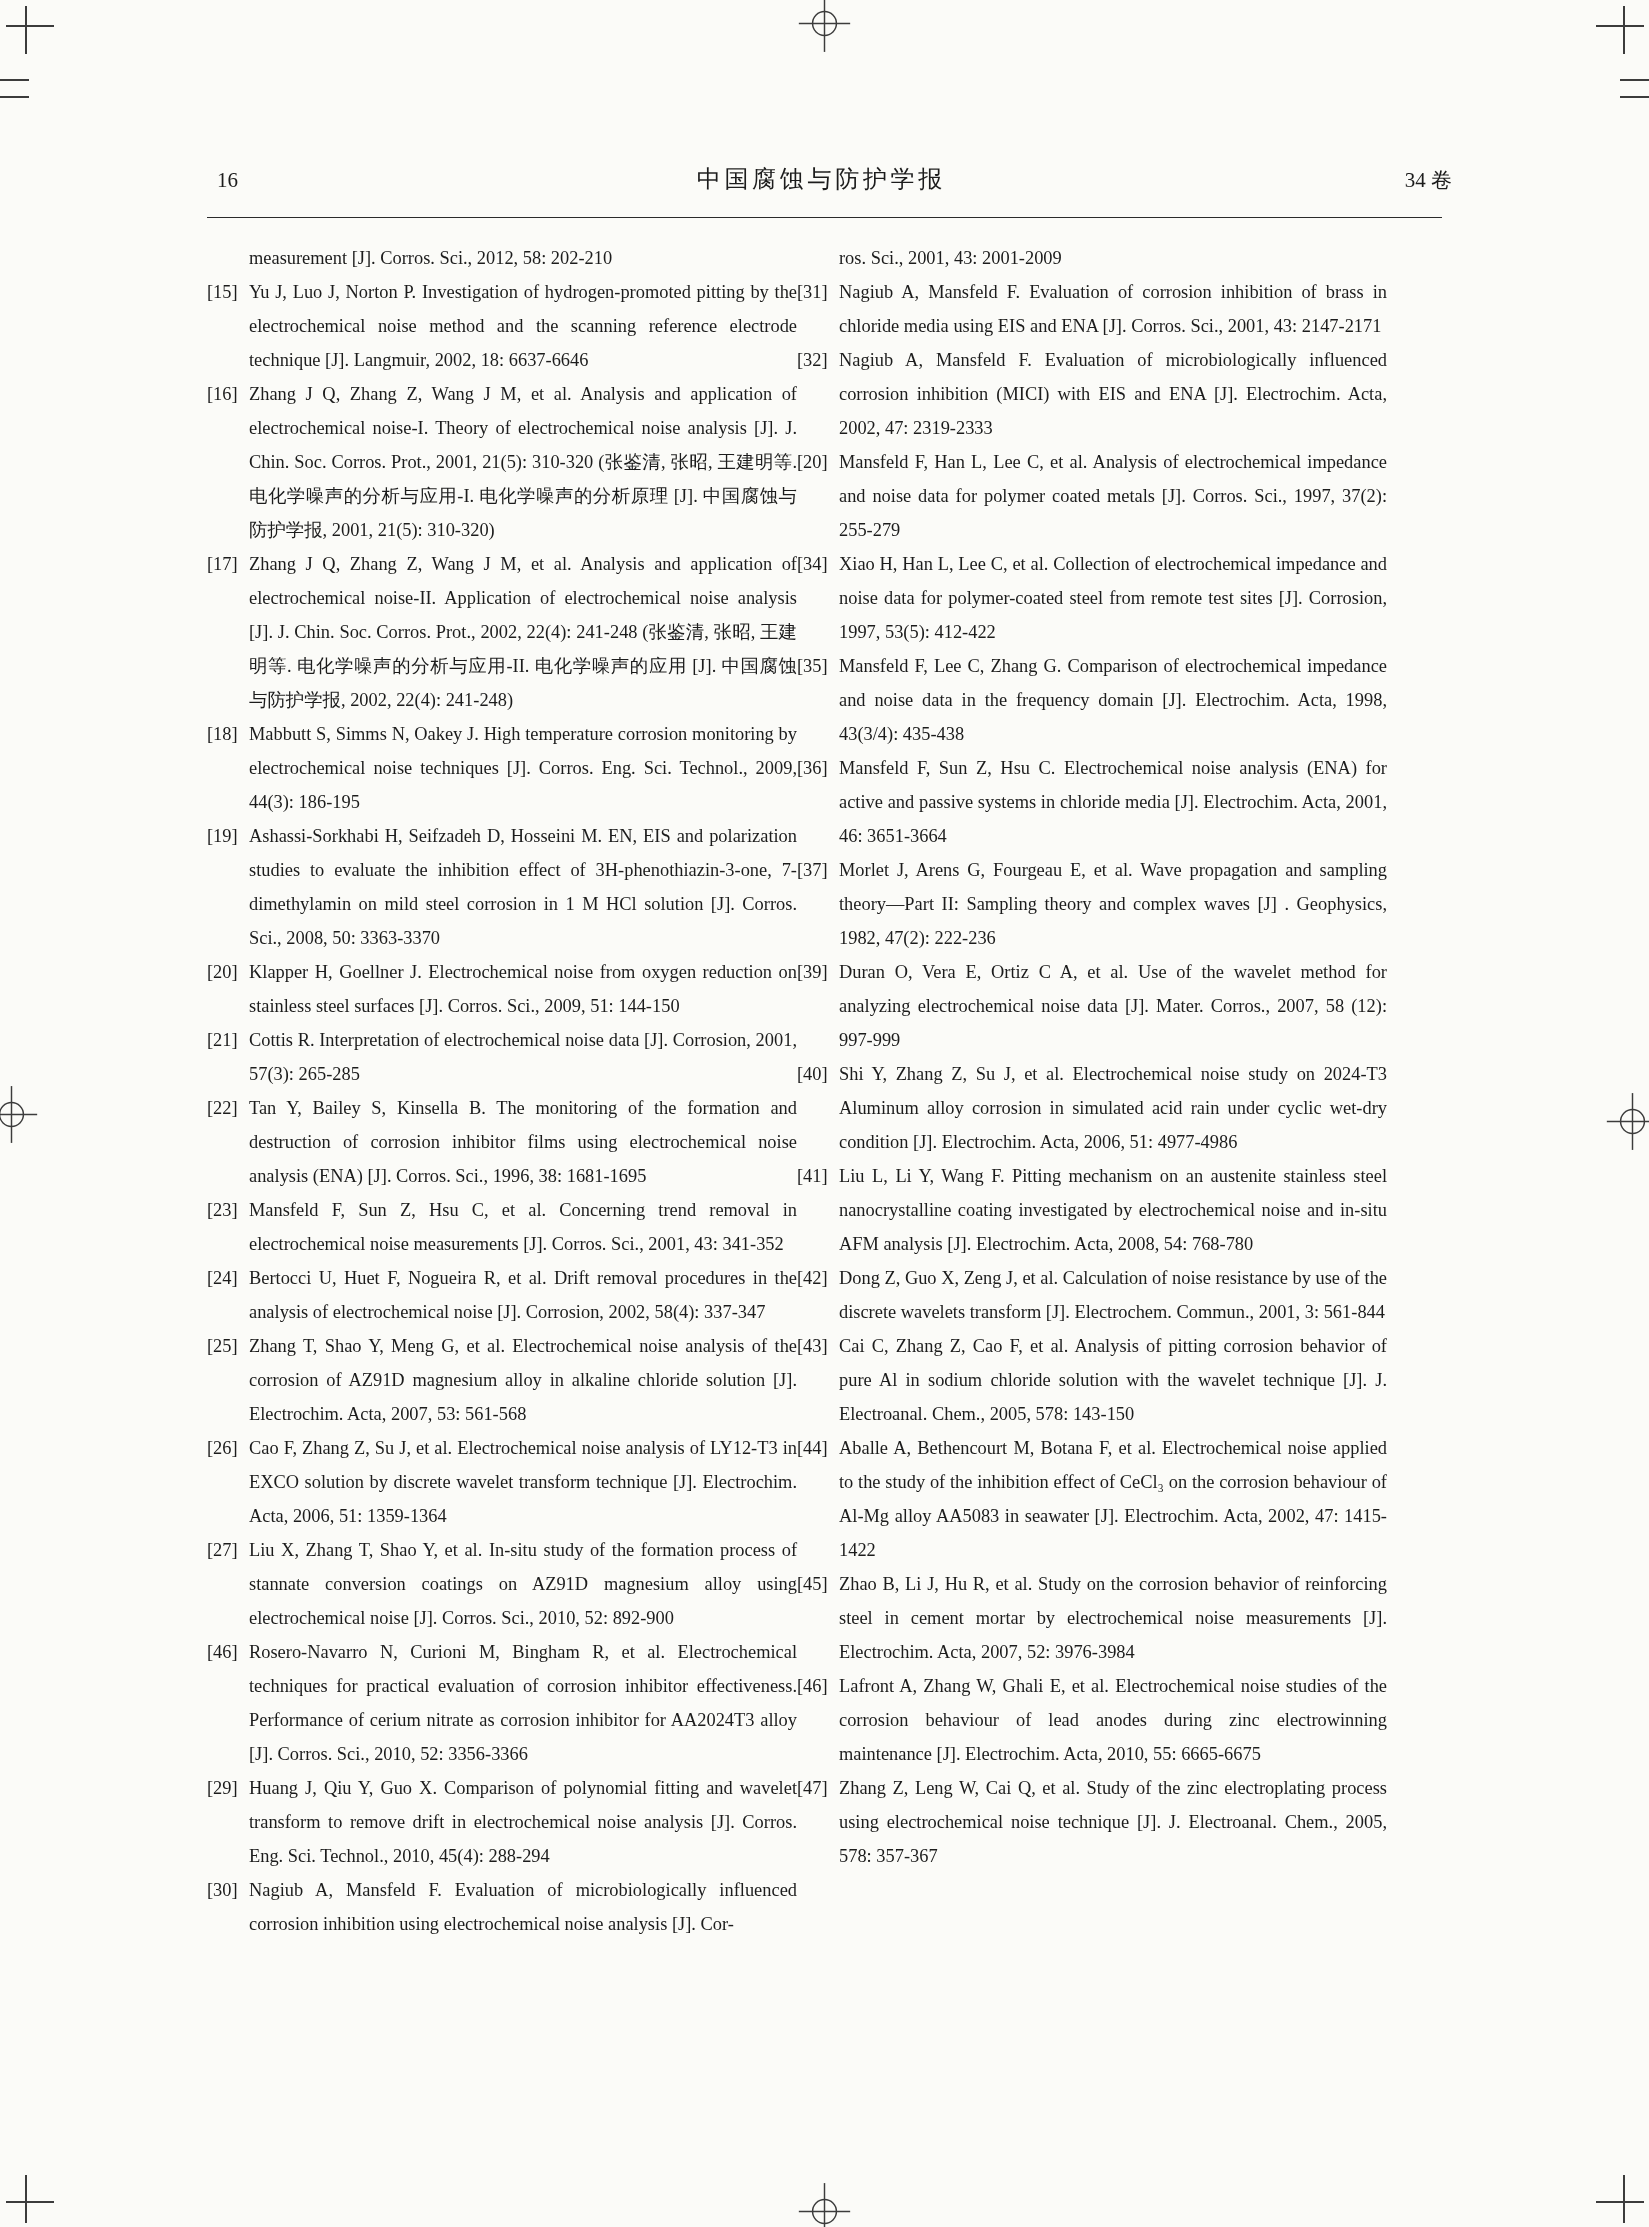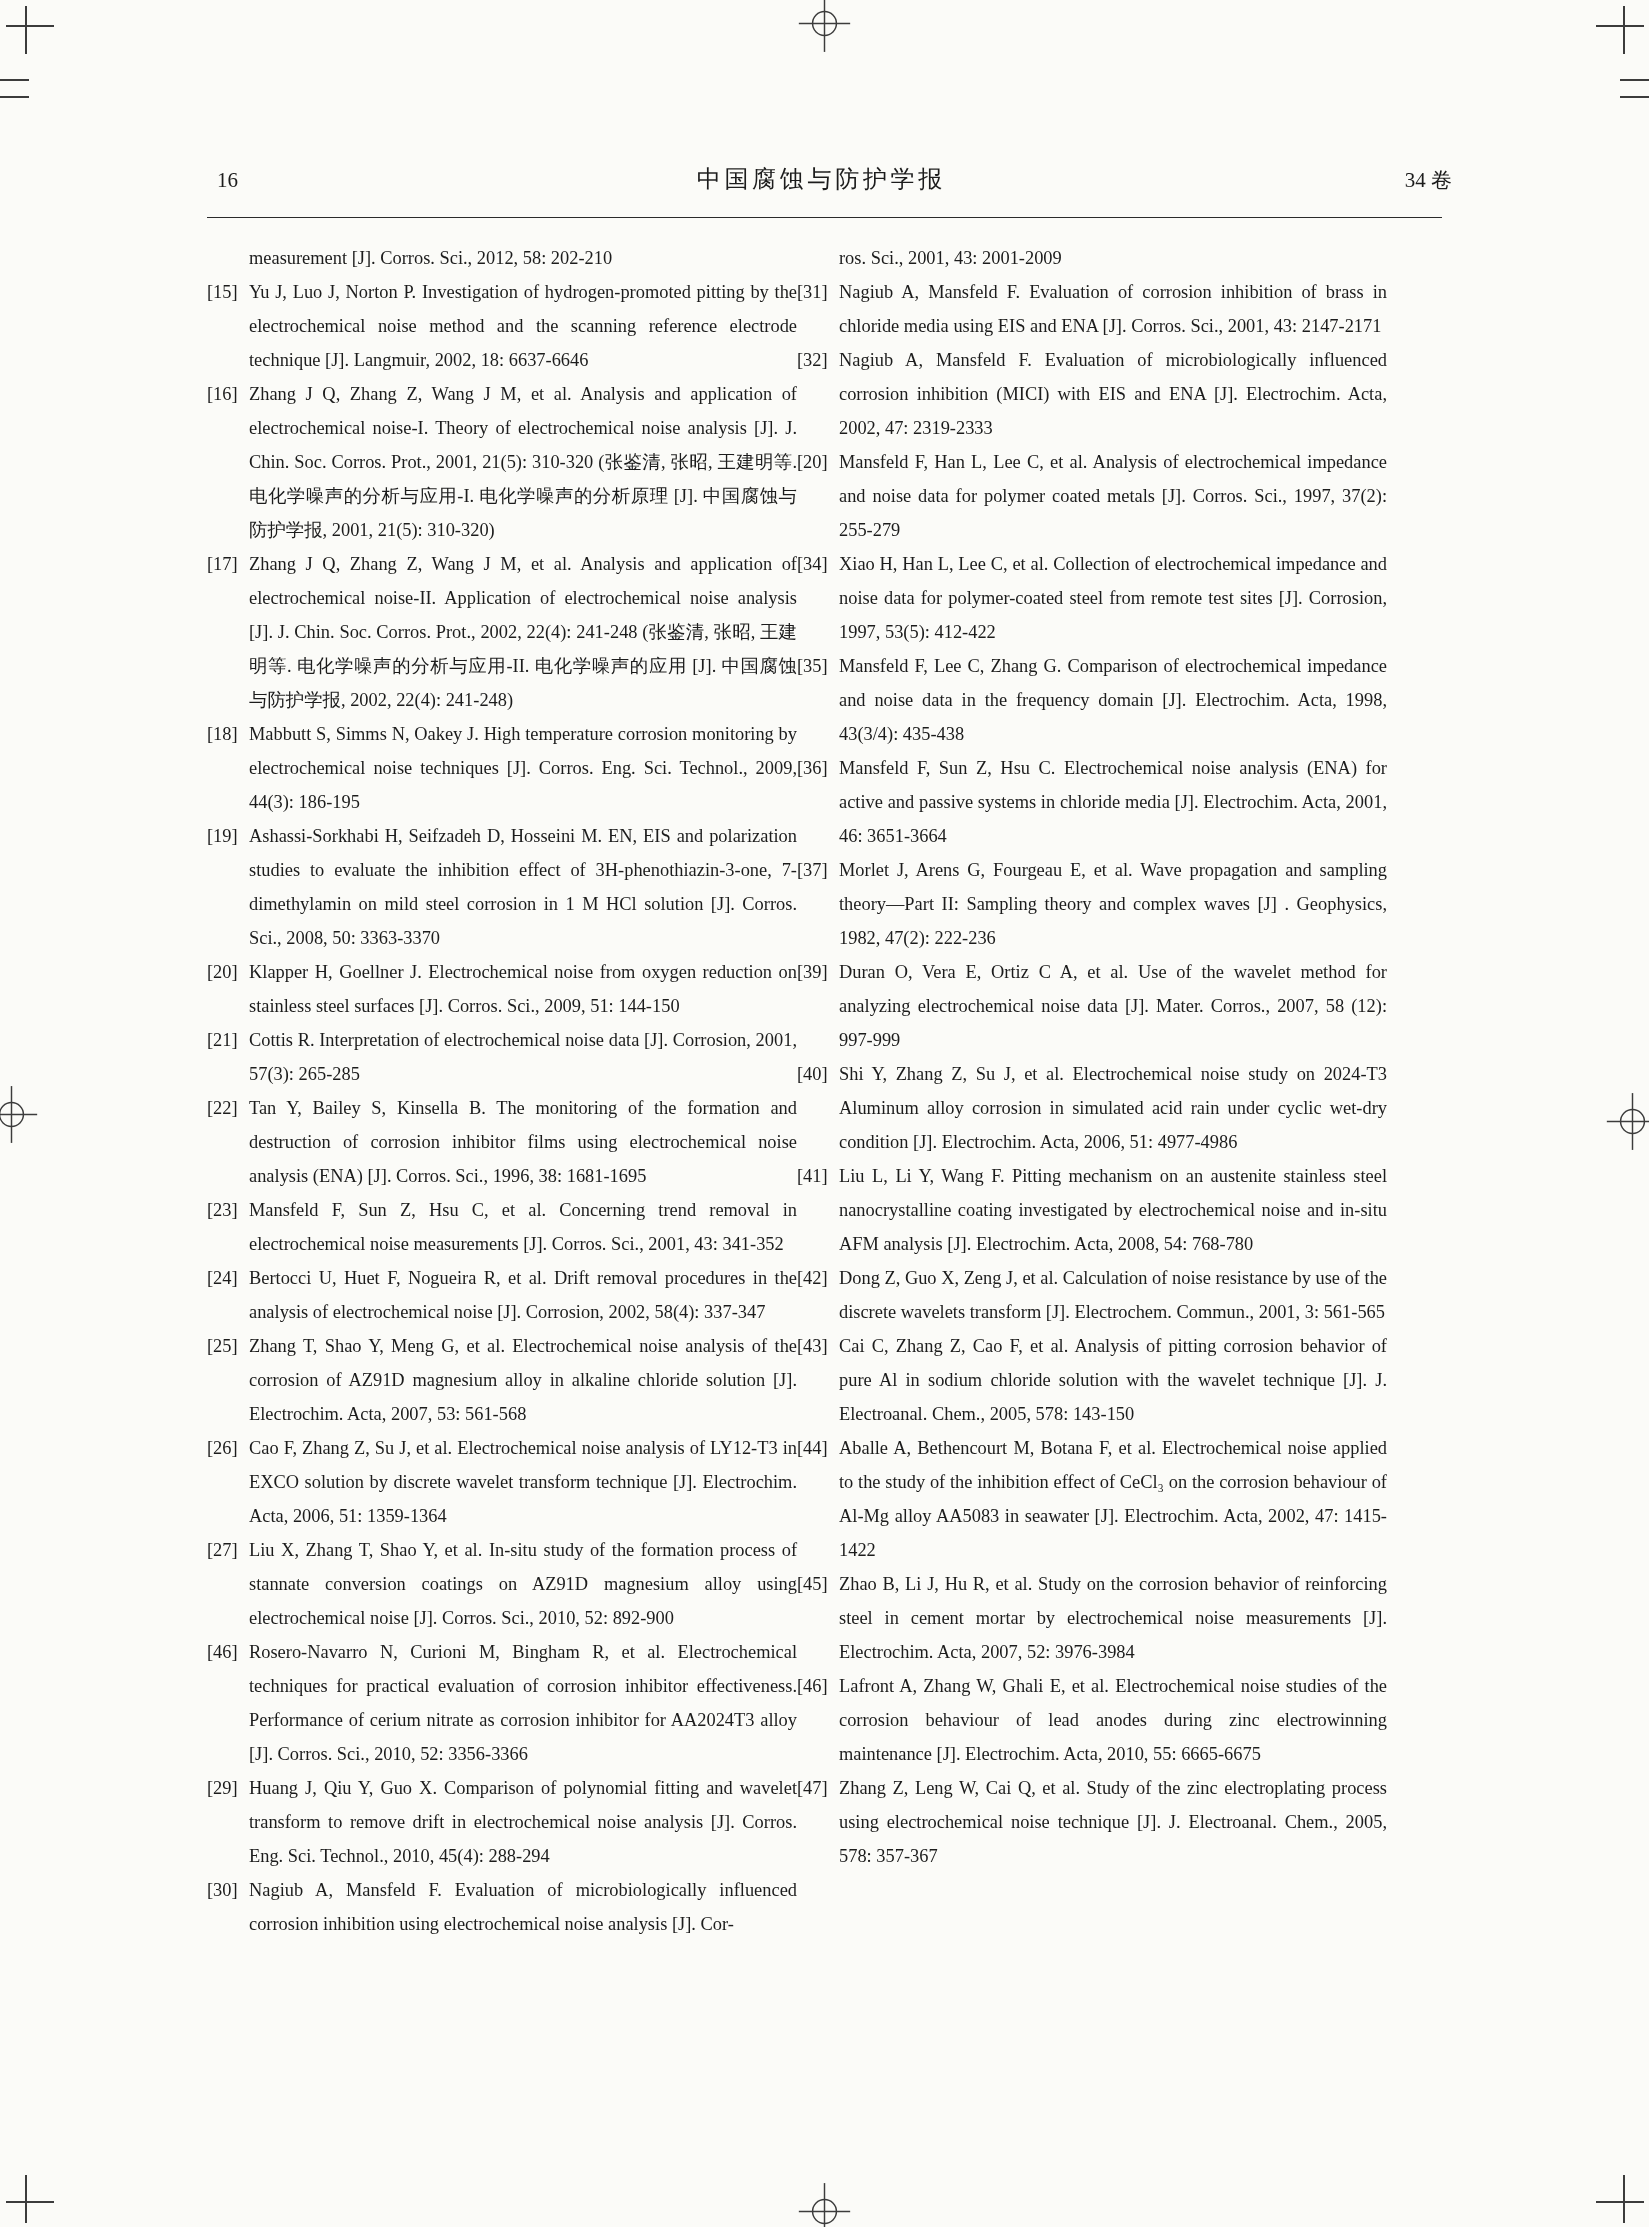--- a/index.html
+++ b/index.html
@@ -117,21 +117,21 @@
         <p class="ref"><span class="refnum">[31]</span><span>Nagiub A, Mansfeld F. Evaluation of corrosion inhibition of brass in chloride media using EIS and ENA [J]. Corros. Sci., 2001, 43: 2147-2171</span></p>
         <p class="ref"><span class="refnum">[32]</span><span>Nagiub A, Mansfeld F. Evaluation of microbiologically influenced corrosion inhibition (MICI) with EIS and ENA [J]. Electrochim. Acta, 2002, 47: 2319-2333</span></p>
         <p class="ref"><span class="refnum">[20]</span><span>Mansfeld F, Han L, Lee C, et al. Analysis of electrochemical impedance and noise data for polymer coated metals [J]. Corros. Sci., 1997, 37(2): 255-279</span></p>
         <p class="ref"><span class="refnum">[34]</span><span>Xiao H, Han L, Lee C, et al. Collection of electrochemical impedance and noise data for polymer-coated steel from remote test sites [J]. Corrosion, 1997, 53(5): 412-422</span></p>
         <p class="ref"><span class="refnum">[35]</span><span>Mansfeld F, Lee C, Zhang G. Comparison of electrochemical impedance and noise data in the frequency domain [J]. Electrochim. Acta, 1998, 43(3/4): 435-438</span></p>
         <p class="ref"><span class="refnum">[36]</span><span>Mansfeld F, Sun Z, Hsu C. Electrochemical noise analysis (ENA) for active and passive systems in chloride media [J]. Electrochim. Acta, 2001, 46: 3651-3664</span></p>
         <p class="ref"><span class="refnum">[37]</span><span>Morlet J, Arens G, Fourgeau E, et al. Wave propagation and sampling theory—Part II: Sampling theory and complex waves [J] . Geophysics, 1982, 47(2): 222-236</span></p>
         <p class="ref"><span class="refnum">[39]</span><span>Duran O, Vera E, Ortiz C A, et al. Use of the wavelet method for analyzing electrochemical noise data [J]. Mater. Corros., 2007, 58 (12): 997-999</span></p>
         <p class="ref"><span class="refnum">[40]</span><span>Shi Y, Zhang Z, Su J, et al. Electrochemical noise study on 2024-T3 Aluminum alloy corrosion in simulated acid rain under cyclic wet-dry condition [J]. Electrochim. Acta, 2006, 51: 4977-4986</span></p>
         <p class="ref"><span class="refnum">[41]</span><span>Liu L, Li Y, Wang F. Pitting mechanism on an austenite stainless steel nanocrystalline coating investigated by electrochemical noise and in-situ AFM analysis [J]. Electrochim. Acta, 2008, 54: 768-780</span></p>
-        <p class="ref"><span class="refnum">[42]</span><span>Dong Z, Guo X, Zeng J, et al. Calculation of noise resistance by use of the discrete wavelets transform [J]. Electrochem. Commun., 2001, 3: 561-565</span></p>
+        <p class="ref"><span class="refnum">[42]</span><span>Dong Z, Guo X, Zeng J, et al. Calculation of noise resistance by use of the discrete wavelets transform [J]. Electrochem. Commun., 2001, 3: 561-844</span></p>
         <p class="ref"><span class="refnum">[43]</span><span>Cai C, Zhang Z, Cao F, et al. Analysis of pitting corrosion behavior of pure Al in sodium chloride solution with the wavelet technique [J]. J. Electroanal. Chem., 2005, 578: 143-150</span></p>
         <p class="ref"><span class="refnum">[44]</span><span>Aballe A, Bethencourt M, Botana F, et al. Electrochemical noise applied to the study of the inhibition effect of CeCl₃ on the corrosion behaviour of Al-Mg alloy AA5083 in seawater [J]. Electrochim. Acta, 2002, 47: 1415-1422</span></p>
         <p class="ref"><span class="refnum">[45]</span><span>Zhao B, Li J, Hu R, et al. Study on the corrosion behavior of reinforcing steel in cement mortar by electrochemical noise measurements [J]. Electrochim. Acta, 2007, 52: 3976-3984</span></p>
         <p class="ref"><span class="refnum">[46]</span><span>Lafront A, Zhang W, Ghali E, et al. Electrochemical noise studies of the corrosion behaviour of lead anodes during zinc electrowinning maintenance [J]. Electrochim. Acta, 2010, 55: 6665-6675</span></p>
         <p class="ref"><span class="refnum">[47]</span><span>Zhang Z, Leng W, Cai Q, et al. Study of the zinc electroplating process using electrochemical noise technique [J]. J. Electroanal. Chem., 2005, 578: 357-367</span></p>
       </section>
   </main>
 
 </div>
 

